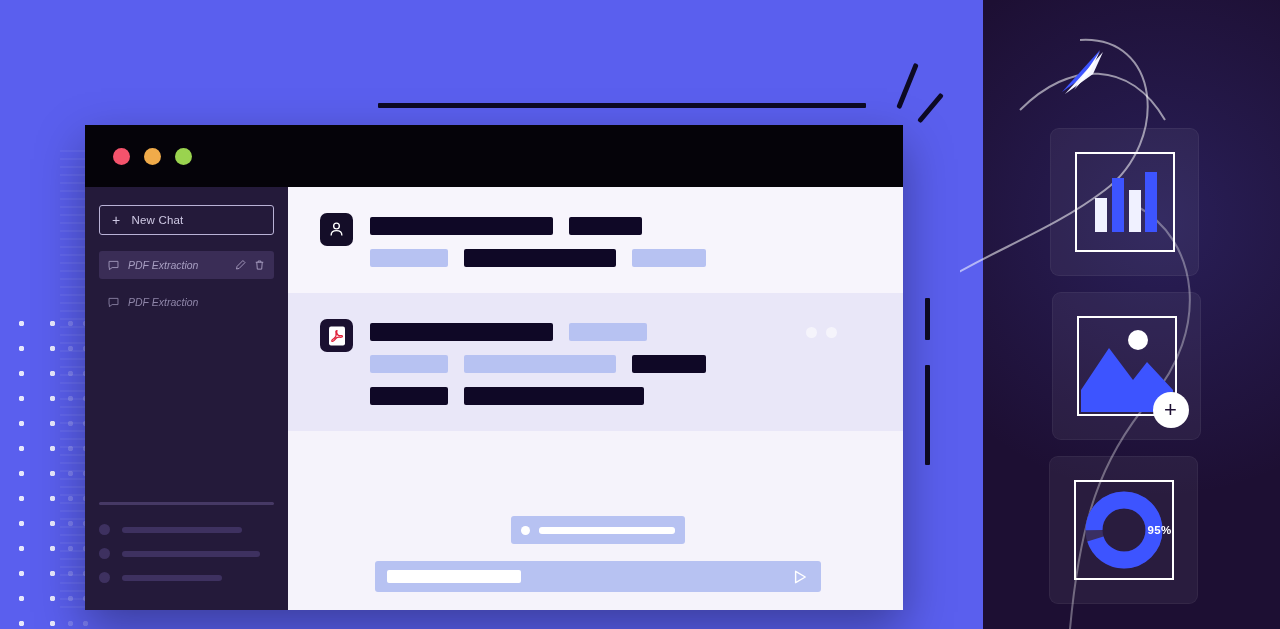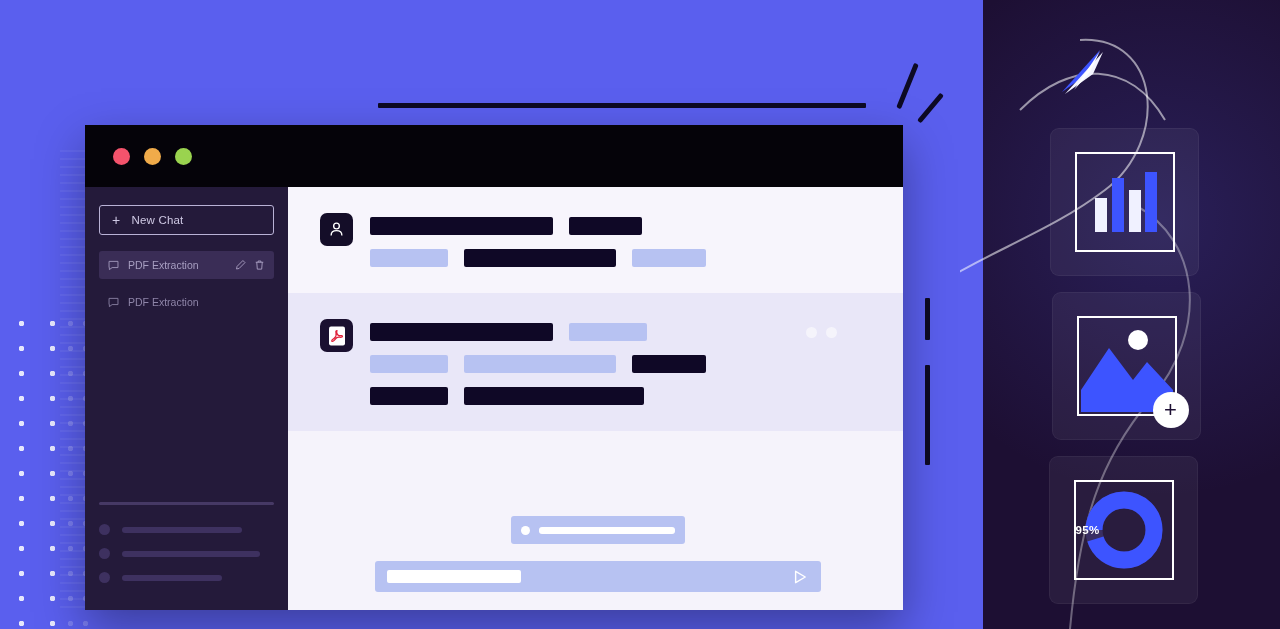--- a/index.html
+++ b/index.html
@@ -91,21 +91,21 @@
   }
   .plus-ico{ font-size:14px; line-height:1; color:#cfc9e4; }
 
   .chat-item {
     height:28px; display:flex; align-items:center; gap:9px;
     padding:0 9px; border-radius:3px; margin-bottom:9px;
     color:#8e85a8; font-size:10.5px;
   }
   .chat-item.active { background:#3a2d56; color:#a79ec1; }
   .chat-ico { width:11px; height:11px; flex:0 0 11px; opacity:.9; }
-  .chat-label { flex:1; white-space:nowrap; overflow:hidden; }
+  .chat-label { flex:1; white-space:nowrap; overflow:hidden;font-style:italic; }
   .chat-actions{ display:flex; gap:8px; align-items:center; }
   .mini-ico { width:11px; height:12px; opacity:.85; }
 
   .sb-spacer{ flex:1; }
   .sb-divider{ height:3px; background:#4a3d6a; border-radius:2px; margin-bottom:19px; opacity:.9; }
   .sb-row{ display:flex; align-items:center; gap:12px; margin-bottom:13px; }
   .sb-av{ width:11px; height:11px; border-radius:50%; background:#3e3160; flex:0 0 11px; }
   .sb-bar{ height:6px; border-radius:3px; background:#3e3160; }
 
   
@@ -159,21 +159,21 @@
     width:100px; height:100px; border:2px solid #ffffff;
     display:flex; align-items:center; justify-content:center;
     position:relative;
   }
   .card-chart { left:1050px; top:128px; }
   .card-image { left:1052px; top:292px; }
   .card-donut { left:1049px; top:456px; }
 
   .donut-label{
     position:absolute; left:0; right:0; top:50%; transform:translateY(-50%);
-    text-align:left; color:#ffffff; font-size:11.5px; font-weight:bold;
+    text-align:right; color:#ffffff; font-size:11.5px; font-weight:bold;
     letter-spacing:.3px;
   }
 
   .plane { position:absolute; left:1060px; top:48px; width:56px; height:48px; }
 </style>
 </head>
 <body>
 
 <div id="stage">
 

